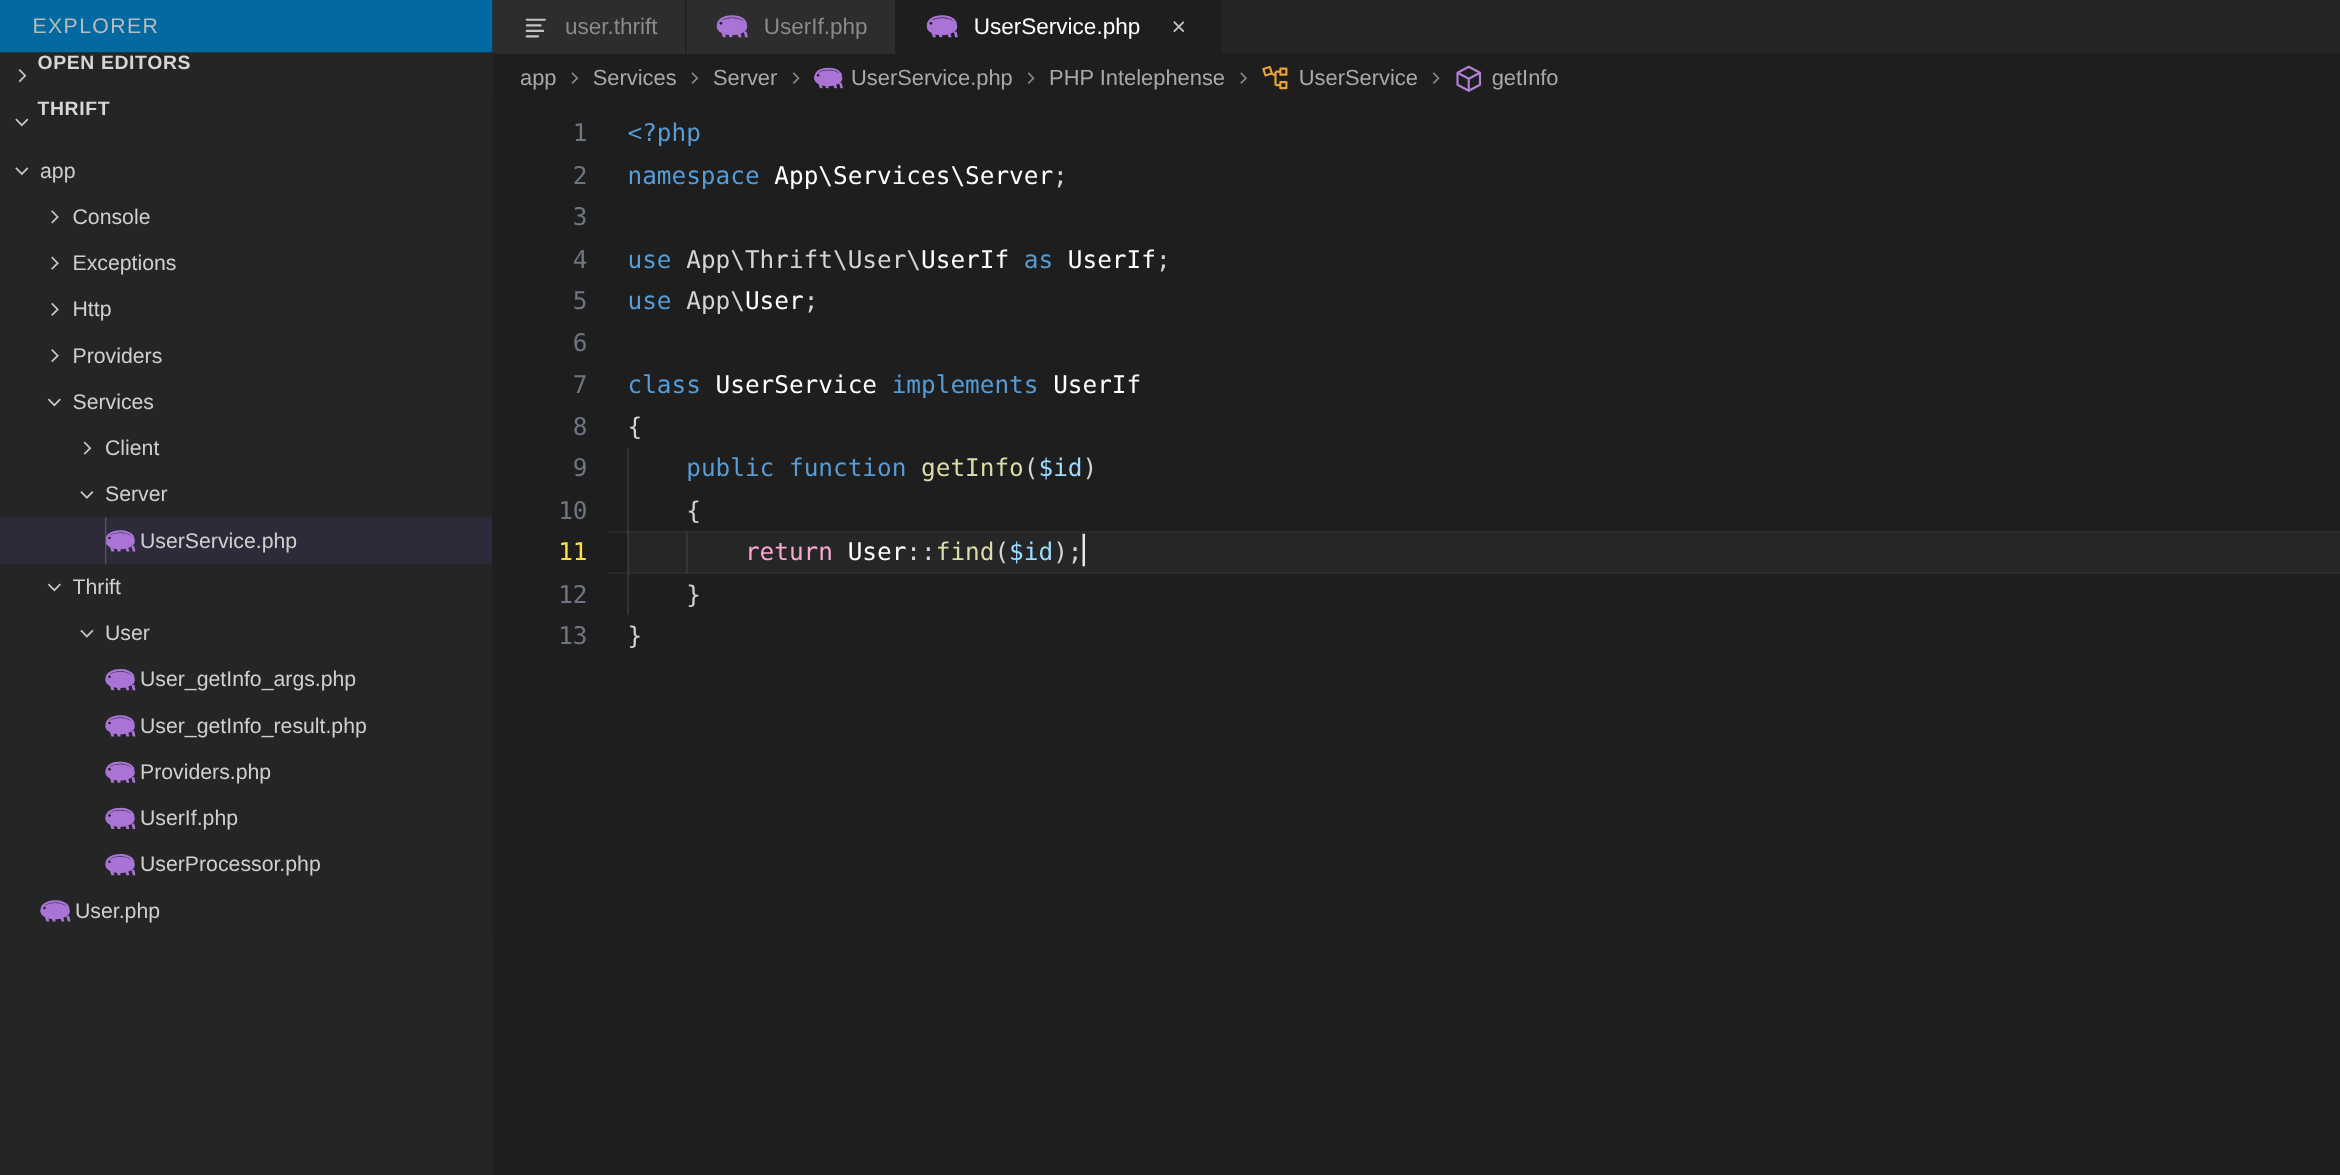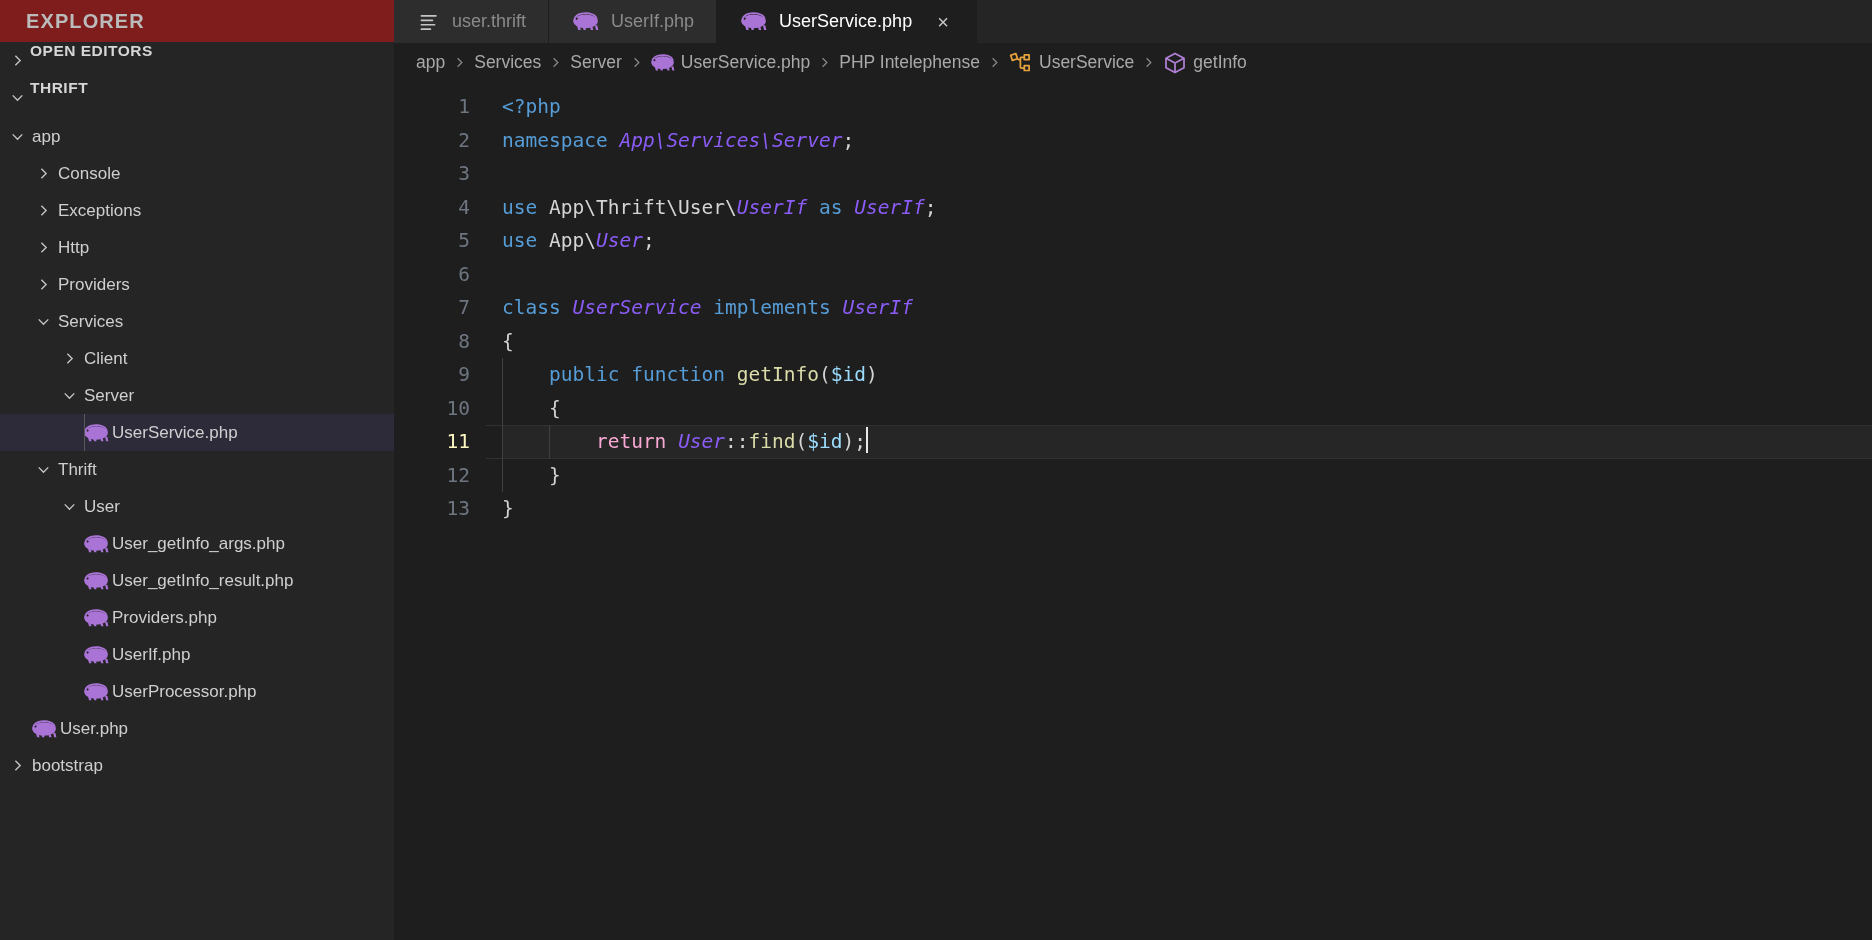--- a/index.html
+++ b/index.html
@@ -16,25 +16,25 @@
   .sidebar {
     width: 394px; height: 940px;
     background: #252526;
     display: flex; flex-direction: column;
     flex: 0 0 394px;
     position: relative;
   }
   .sidebar-title {
     height: 42px; line-height: 42px;
     padding-left: 26px;
-    font-size: 20px;
+    font-size: 17px;
     letter-spacing: 1.1px;
     color: #bbbbbb;
-    background: #7f1d1d;
-    font-weight: 700;
+    background: #0369a1;
+    font-weight: 400;
     white-space: nowrap;
   }
   .section-header {
     height: 37px;
     display: flex; 
     padding-left: 4px;
     font-size: 15.5px;
     font-weight: bold;
     letter-spacing: 0.5px;
     color: #d6d6d6;
@@ -109,21 +109,21 @@
     width: 92px; min-width: 92px;
     padding-top: 8px;
     text-align: right;
     font-family: "DejaVu Sans Mono", monospace;
     font-size: 19.5px;
     line-height: 33.5px;
     color: #6e7681;
     user-select: none;
   }
   .gutter div { padding-right: 16px; height: 33.5px; }
-  .gutter div.cur { color: #fef9c3; }
+  .gutter div.cur { color: #fde047; }
   .codelines {
     flex: 1;
     padding-top: 8px;
     padding-left: 16px;
     font-family: "DejaVu Sans Mono", monospace;
     font-size: 19.5px;
     line-height: 33.5px;
     position: relative;
     min-width: 0;
   }
@@ -141,21 +141,21 @@
     position: absolute; top: 0; height: 33.5px; width: 1px;
     background: #404040; z-index: 1;
   }
   .cursor {
     display: inline-block; width: 2px; height: 26px;
     background: #e8e8e8; vertical-align: -5px;
     position: relative; z-index: 3;
   }
   .kw   { color: #569cd6; }
   .kw2  { color: #f9a8d4; }
-  .type { color: #8b5cf6; font-style: italic; }
+  .type { color: #ffffff; }
   .fn   { color: #dcdcaa; }
   .var  { color: #9cdcfe; }
   .pl   { color: #d4d4d4; }
   .pun  { color: #d4d4d4; }
 </style>
 </head>
 <body>
 
 <div class="app">
 
@@ -348,29 +348,20 @@
           <span class="row-indent" style="width: 30px;"></span>
           <span class="icon-php">
             <svg width="25" height="18" viewBox="0 0 32 23">
               <path fill="#a974d6" d="M3.2 4.2c2.6-2.6 7.3-3.9 12.2-3.9 6.4 0 11.6 2.1 13.7 5.3 1.3 2 1.2 4.2.3 6l-1.9-.4c.7-1.4.8-3-.2-4.5C25.6 4.2 21.1 2.5 15.4 2.5c-4.3 0-8.3 1.1-10.5 3.2C2.9 7.6 2.3 10 3.3 12.3c.8 1.8 2.6 3.2 5 4l-.4 2C4.6 17.4 2.2 15.6 1.1 13.2-.2 10.1.7 6.7 3.2 4.2z"></path>
               <ellipse cx="15.5" cy="11.5" rx="15" ry="8.5" fill="#a974d6"></ellipse>
               <path fill="#a974d6" d="M5 17l1.5 5h3l-1-5zM12 18.5l1 3.5h3l-.8-3.6zM21 18.3l.9 3.7h3l-1-4zM27 16.5l1.4 5.5h2.8l-1.3-5.8z"></path>
               <circle cx="4.6" cy="8.2" r="1.3" fill="#1e1e1e"></circle>
             </svg>
           </span>
           <span class="fname">User.php</span>
-        </div>
-        <div class="row">
-          <span class="row-indent" style="width: 4px;"></span>
-          <span class="twisty">
-            <svg width="17" height="17" viewBox="0 0 16 16">
-              <path d="M6 3.5 L10.5 8 L6 12.5" fill="none" stroke="#c5c5c5" stroke-width="1.3"></path>
-            </svg>
-          </span>
-          <span class="fname">bootstrap</span>
         </div>
       </div>
   </div>
 
   <div class="editor">
 
     <div class="tabbar" id="tabbar">
         <div class="tab">
           <span class="tabicon">
             <svg width="22" height="22" viewBox="0 0 16 16">

